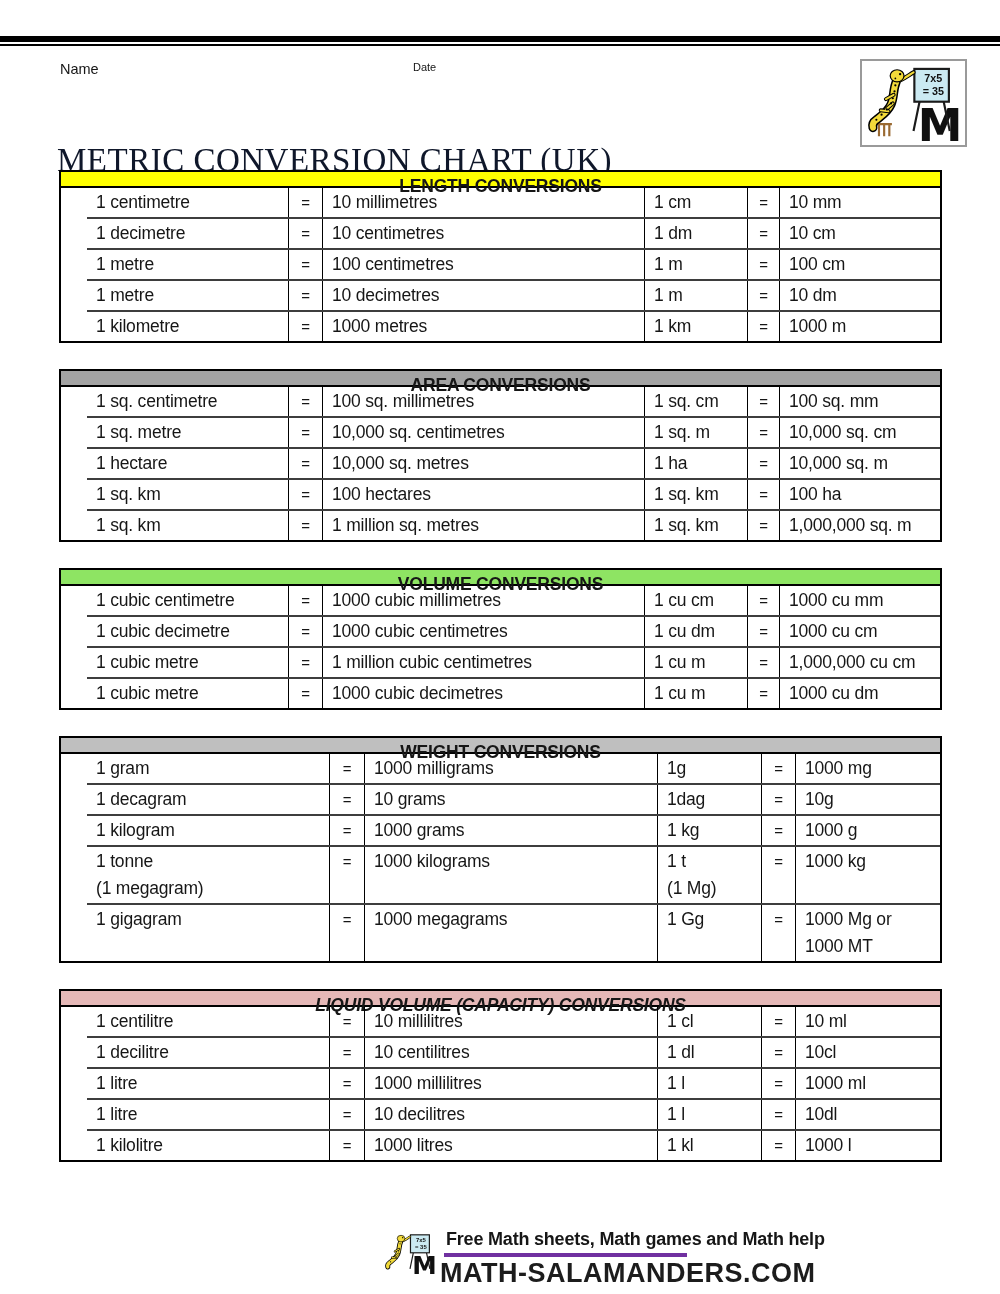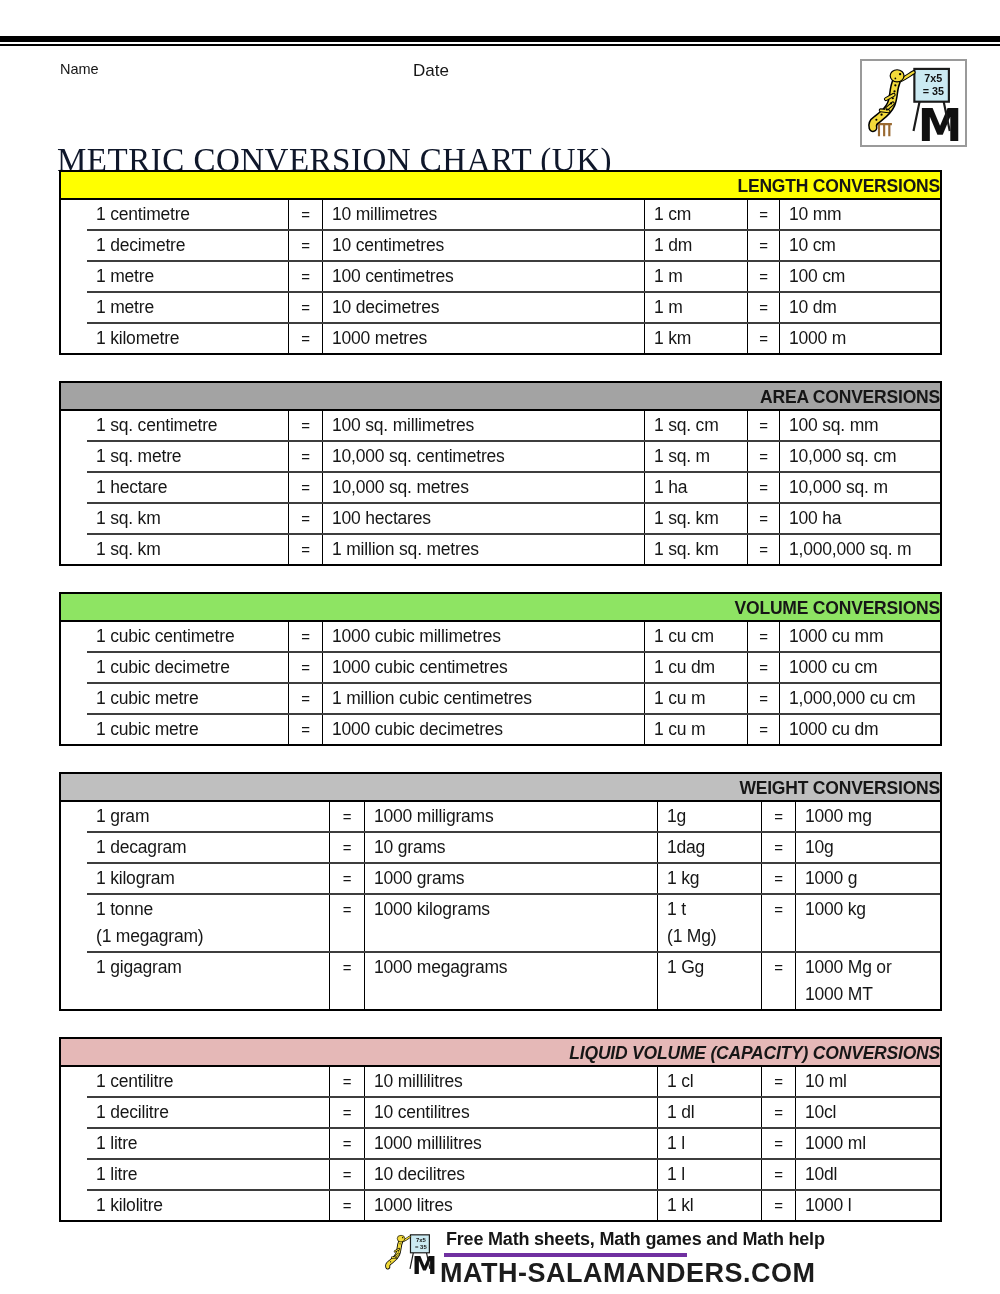--- a/index.html
+++ b/index.html
@@ -6,33 +6,33 @@
   html, body { width: 1000px; height: 1294px; background: #ffffff; overflow: hidden; position: relative;
     font-family: "Liberation Sans", sans-serif; color: #161616; }
 
   
   .top-bar { position: absolute; top: 36px; left: 0; width: 1000px; }
   .top-bar .b1 { height: 6px; background: #000; }
   .top-bar .b2 { height: 2px; background: #fff; }
   .top-bar .b3 { height: 2px; background: #000; }
 
   .name-label { position: absolute; top: 61px; left: 60px; font-size: 14.5px; }
-  .date-label { position: absolute; top: 61px; left: 413px; font-size: 17px; }
+  .date-label { position: absolute; top: 61px; left: 413px; font-size: 11px; }
 
   .page-title { position: absolute; top: 106px; left: 57px; font-family: "Liberation Serif", serif;
     font-size: 33px; letter-spacing: 0.5px; font-weight: normal; }
 
   .logo-box { position: absolute; top: 59px; left: 860px; width: 107px; height: 88px;
     border: 2px solid #9a9a9a; background: #fff; display: flex; align-items: center; justify-content: center; }
 
   
   .tables-wrap { position: absolute; top: 170px; left: 59px; width: 883px; }
   .table-section { border: 2px solid #000; margin-bottom: 26px; background: #fff; }
-  .thead { text-align: right; font-weight: bold; font-size: 17.5px; letter-spacing: -0.2px;
-    height: 28px; line-height: 28px; border-bottom: 2px solid #000; }
+  .thead { text-align: center; font-weight: bold; font-size: 17.5px; letter-spacing: -0.2px;
+    height: 16px; line-height: 28px; border-bottom: 2px solid #000; }
   .row { display: grid; min-height: 28.6px; border-top: 2px solid #3d3d3d; margin-left: 26px; }
   .rows .row:first-child { border-top: none; }
   .cols-a { grid-template-columns: 201px 34px 322px 103px 32px 1fr; }
   .cols-b { grid-template-columns: 242px 35px 293px 104px 34px 1fr; }
   .cell { font-size: 17.5px; letter-spacing: -0.2px; line-height: 27px; padding: 1px 6px 1px 9px;
     white-space: pre-line; }
   .cell.c1, .cell.c2, .cell.c3, .cell.c4, .cell.c5 { border-left: 1.5px solid #000; }
   .cell.c1, .cell.c4 { text-align: center; padding-left: 2px; padding-right: 2px; font-size: 15px; }
 
   

